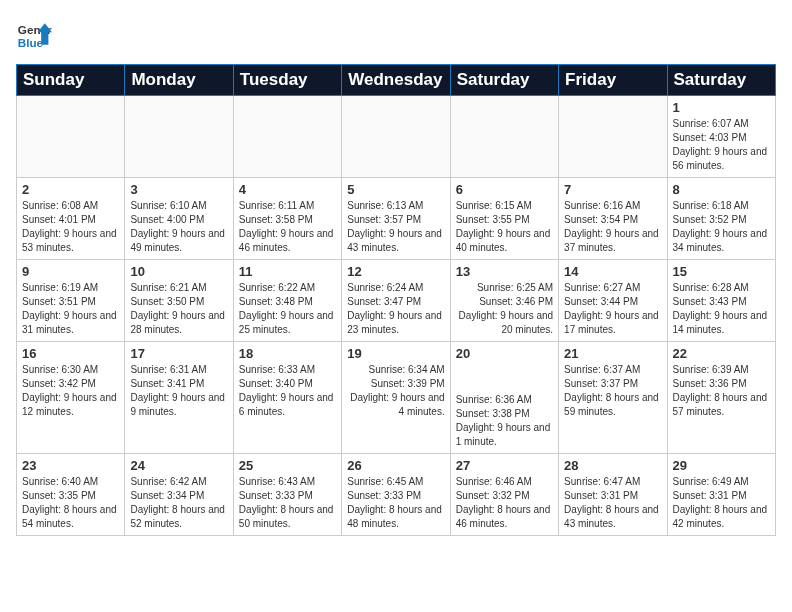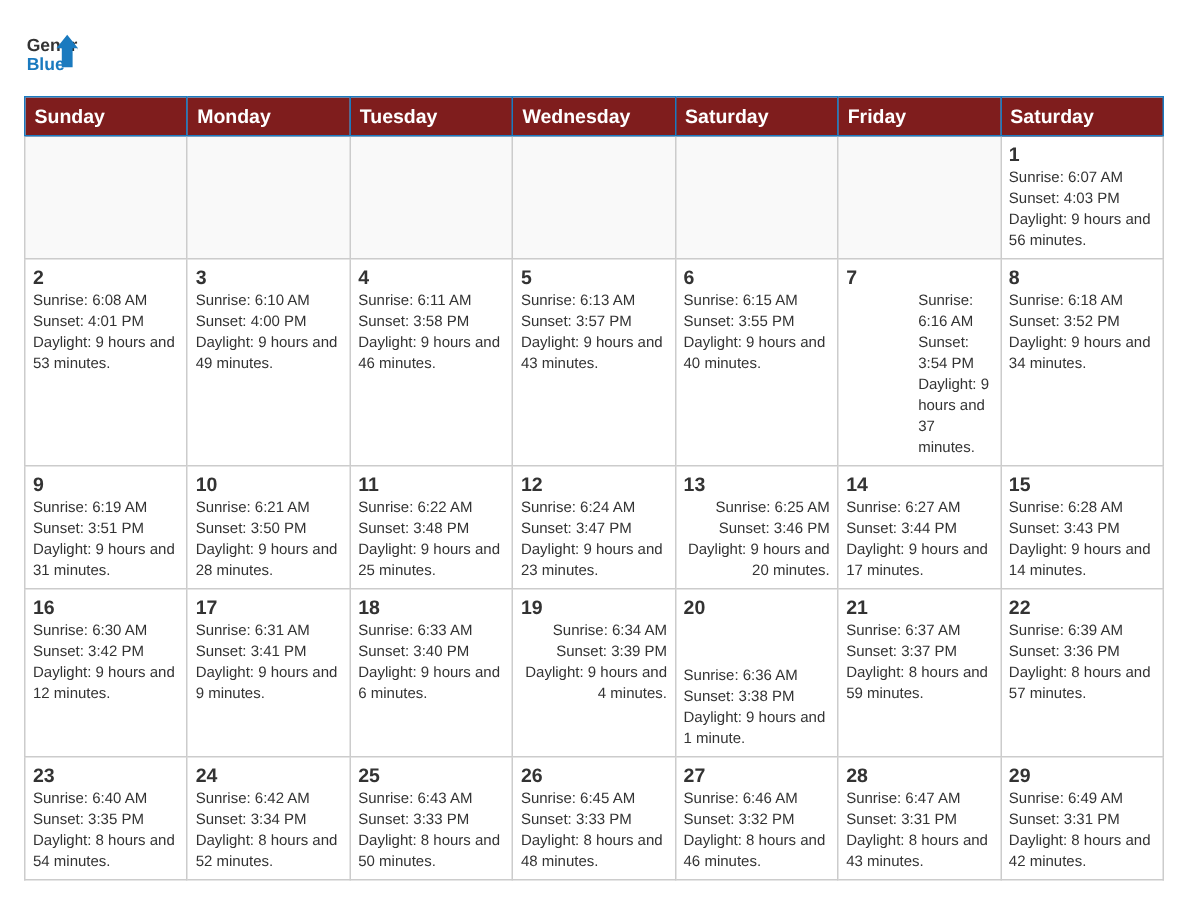--- a/index.html
+++ b/index.html
@@ -34,25 +34,25 @@
     .subtitle {
       font-size: 14px;
       color: #555;
     }
     table {
       width: 100%;
       border-collapse: collapse;
       table-layout: fixed;
     }
     thead th {
-      background: #7f1d1d;
+      background: #0f172a;
       color: #fff;
       text-align: left;
       padding: 5px 6px;
-      font-size: 13px;
+      font-size: 17px;
       font-weight: bold;
       border: 1px solid #1a7abf;
     }
     tbody td {
       border: 1px solid #ccc;
       vertical-align: top;
       padding: 4px 5px;
       font-size: 10.5px;
       color: #333;
       min-height: 70px;
@@ -146,21 +146,21 @@
 Daylight: 9 hours and 43 minutes.</div>
         </td>
         <td>
           <span class="day-number">6</span>
           <div class="day-info" style="white-space: pre-line;">Sunrise: 6:15 AM
 Sunset: 3:55 PM
 Daylight: 9 hours and 40 minutes.</div>
         </td>
         <td>
           <span class="day-number">7</span>
-          <div class="day-info" style="white-space: pre-line; margin-left: 48px;">Sunrise: 6:16 AM
+          <div class="day-info" style="white-space: pre-line;">Sunrise: 6:16 AM
 Sunset: 3:54 PM
 Daylight: 9 hours and 37 minutes.</div>
         </td>
         <td>
           <span class="day-number">8</span>
           <div class="day-info" style="white-space: pre-line;">Sunrise: 6:18 AM
 Sunset: 3:52 PM
 Daylight: 9 hours and 34 minutes.</div>
         </td>
       </tr>

